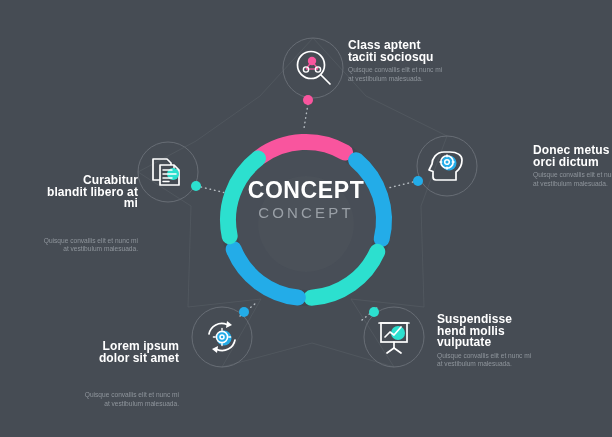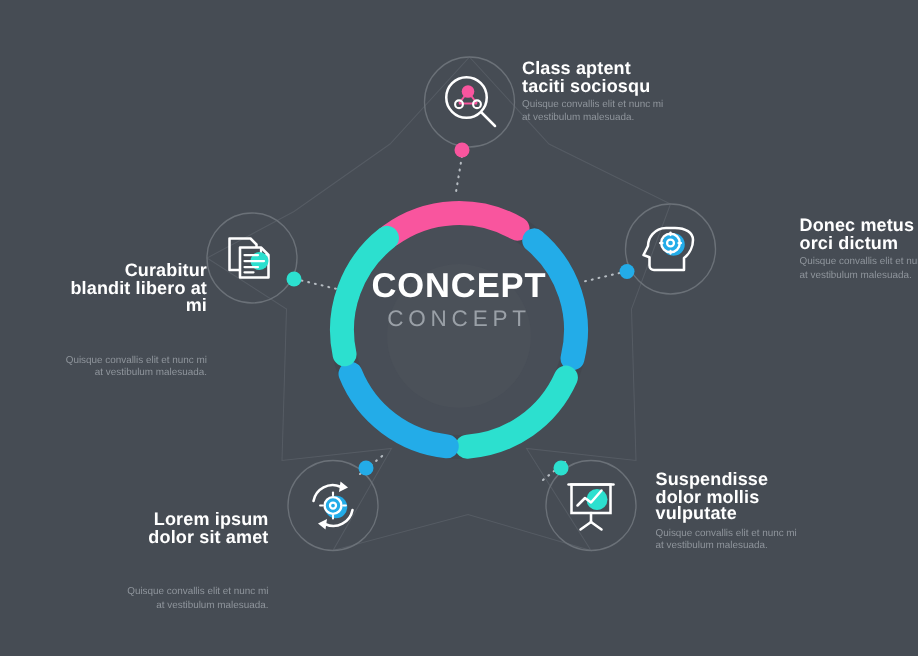--- a/index.html
+++ b/index.html
@@ -168,21 +168,21 @@
   <div id="node-text-blocks">
       <div class="node-block" style="left: 348px; top: 40px; width: 96px;">
         <div class="txt-title align-left">Class aptent taciti sociosqu</div>
         <div class="txt-body align-left">Quisque convallis elit et nunc mi at vestibulum malesuada.</div>
       </div>
       <div class="node-block" style="left: 489px; top: 145px; width: 96px; margin-left: 44px;">
         <div class="txt-title align-left">Donec metus orci dictum</div>
         <div class="txt-body align-left">Quisque convallis elit et nunc mi at vestibulum malesuada.</div>
       </div>
       <div class="node-block" style="left: 437px; top: 314px; width: 100px;">
-        <div class="txt-title align-left">Suspendisse dolor mollis vulputate</div>
+        <div class="txt-title align-left">Suspendisse hend mollis vulputate</div>
         <div class="txt-body align-left">Quisque convallis elit et nunc mi at vestibulum malesuada.</div>
       </div>
       <div class="node-block" style="left: 79px; top: 314px; width: 100px;">
         <div class="txt-title align-right">Lorem ipsum dolor sit amet</div>
         <div class="txt-body align-right">Quisque convallis elit et nunc mi at vestibulum malesuada.</div>
       </div>
       <div class="node-block" style="left: 42px; top: 148px; width: 96px;">
         <div class="txt-title align-right">Curabitur blandit libero at mi</div>
         <div class="txt-body align-right">Quisque convallis elit et nunc mi at vestibulum malesuada.</div>
       </div>

